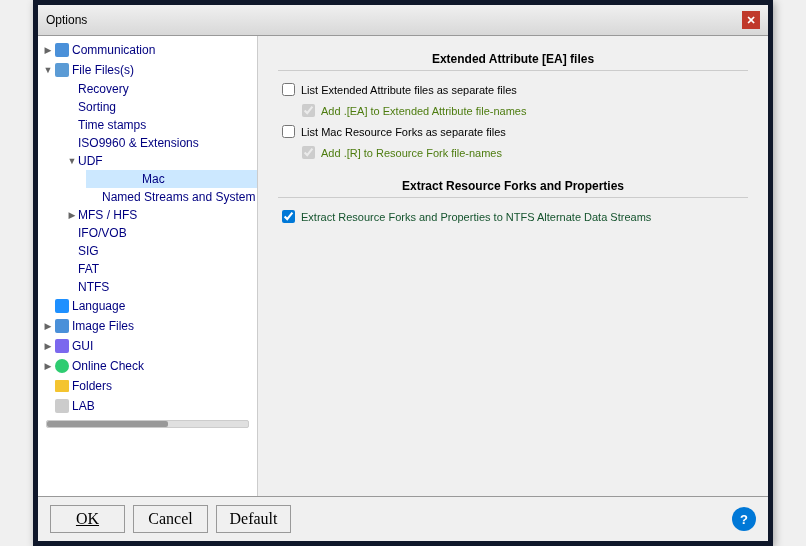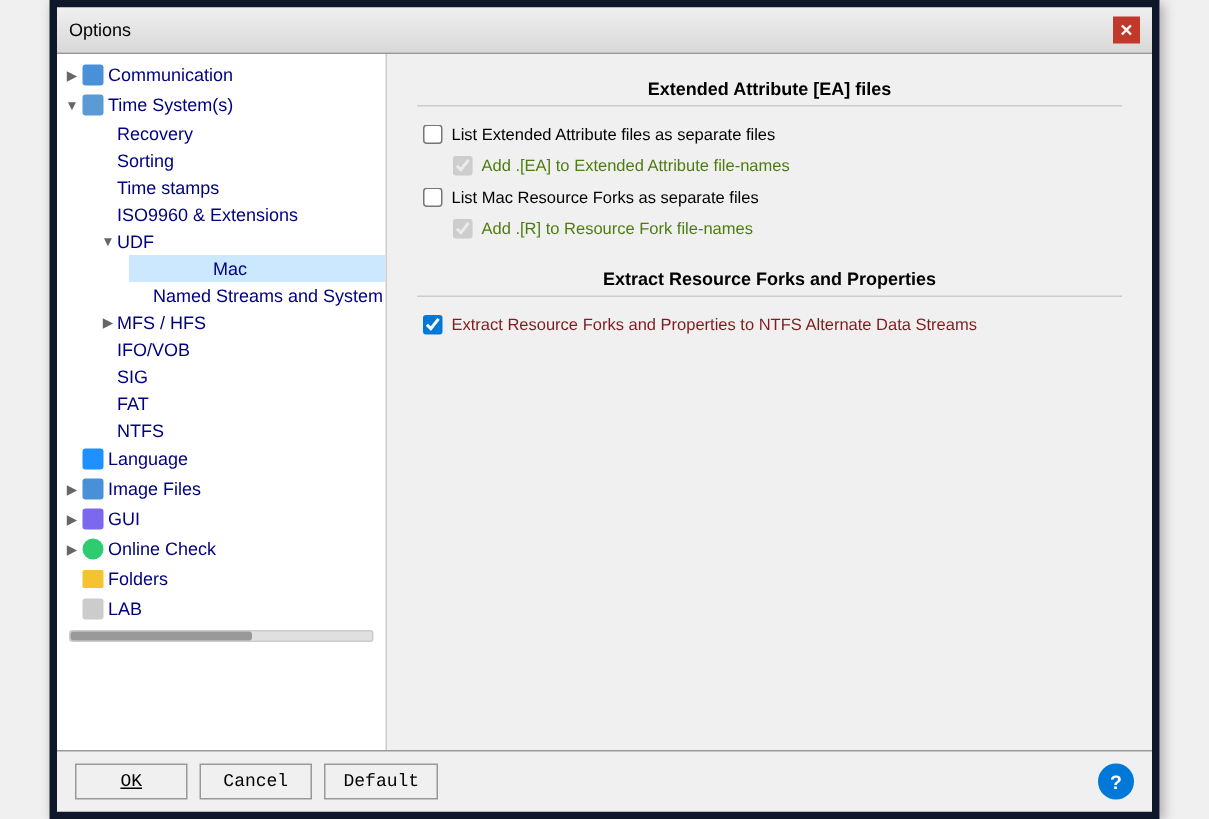--- a/index.html
+++ b/index.html
@@ -191,25 +191,25 @@
       border-top: 1px solid #999;
       padding: 8px 12px;
       display: flex;
       align-items: center;
       gap: 8px;
       background: #f0f0f0;
     }
     .footer-btn {
       min-width: 75px;
       padding: 4px 12px;
-      font-size: 12px;
+      font-size: 16px;
       border: 1px solid #999;
       background: #f0f0f0;
       cursor: pointer;
-      font-family: Liberation Mono, monospace;
+      font-family: Liberation Serif, serif;
     }
     .footer-btn.default-btn { min-width: 75px; }
     .help-btn {
       margin-left: auto;
       width: 24px;
       height: 24px;
       background: #0078d7;
       color: white;
       border: none;
       border-radius: 12px;
@@ -257,21 +257,21 @@
             <span class="icon-comm"></span>
           </span>
         <span class="tree-label">Communication</span>
       </div>
 
       <div class="tree-item">
         <span class="expand-icon">▼</span>
         <span class="tree-icon">
             <span class="icon-fs"></span>
           </span>
-        <span class="tree-label">Time System(s)</span>
+        <span class="tree-label">File Files(s)</span>
       </div>
 
       <div class="tree-item indent2">
         <span class="expand-icon" style="width:12px;"></span>
         <span class="tree-label">Recovery</span>
       </div>
 
       <div class="tree-item indent2">
         <span class="expand-icon" style="width:12px;"></span>
         <span class="tree-label">Sorting</span>
@@ -407,21 +407,21 @@
           <input type="checkbox" id="add_r" checked="" disabled="" style="">
           <label class="option-label disabled" for="add_r">Add .[R] to Resource Fork file-names</label>
         </div>
       </div>
 
       <div class="section-group">
         <div class="section-header">Extract Resource Forks and Properties</div>
 
         <div class="option-row">
           <input type="checkbox" id="extract_ntfs" checked="" style="accent-color: rgb(0, 120, 215);">
-          <label class="option-label" for="extract_ntfs" style="color:#7f1d1d;">Extract Resource Forks and Properties to NTFS Alternate Data Streams</label>
+          <label class="option-label" for="extract_ntfs" style="color:#14532d;">Extract Resource Forks and Properties to NTFS Alternate Data Streams</label>
         </div>
       </div>
 
     </div>
   </div>
 
   <div class="dialog-footer">
     <button class="footer-btn" style="text-decoration:underline;">OK</button>
     <button class="footer-btn">Cancel</button>
     <button class="footer-btn default-btn">Default</button>

